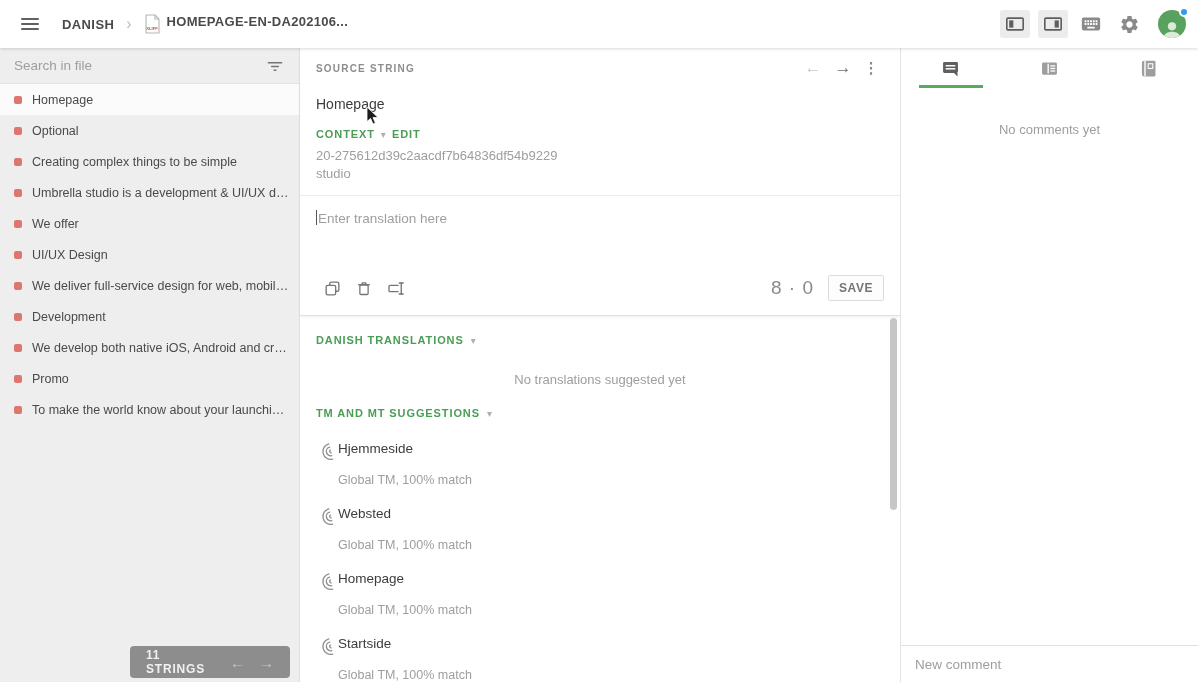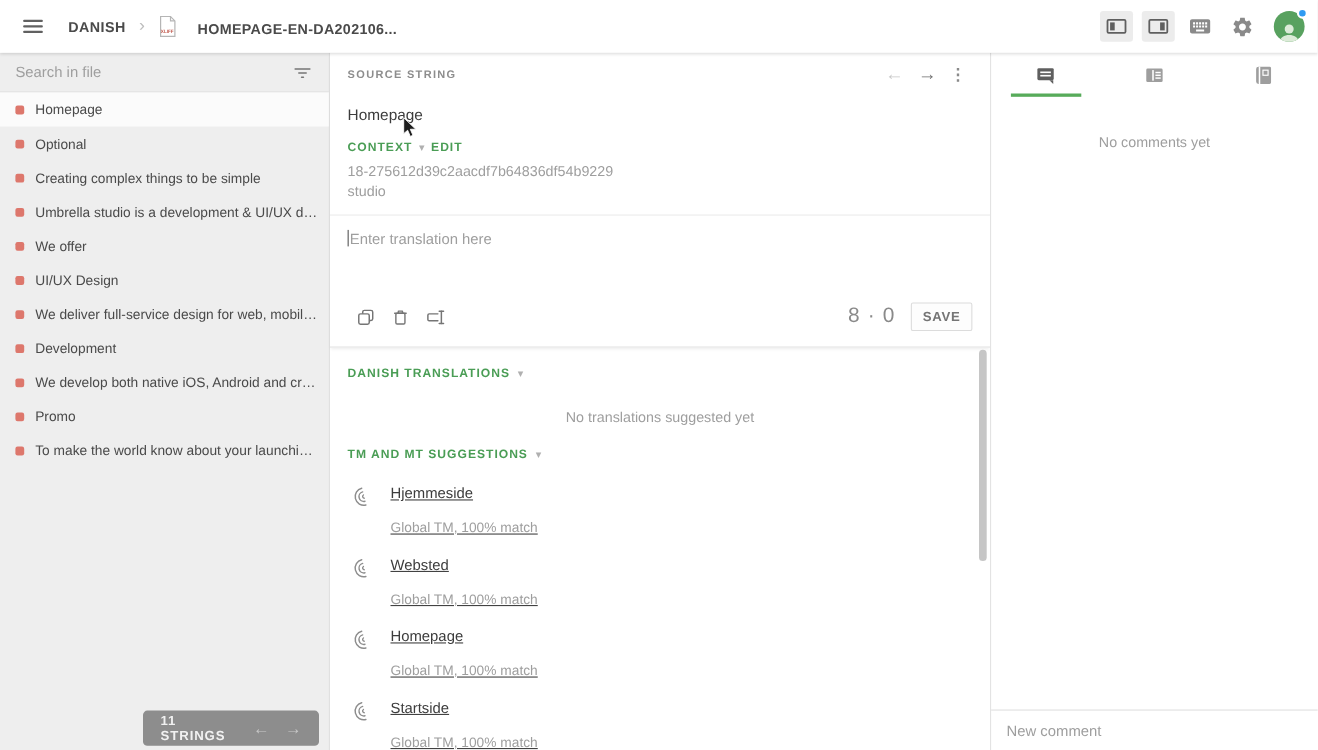--- a/index.html
+++ b/index.html
@@ -7,21 +7,21 @@
   body { font-family:"Liberation Sans", sans-serif; background:#fff; color:#424242; position:relative; }
 
   
   .topbar { height:48px; background:#fff; display:flex; align-items:center; padding:0 12px;
             box-shadow:0 1px 3px rgba(0,0,0,.15); position:relative; z-index:30; }
   .hamburger { width:36px; height:36px; display:flex; align-items:center; justify-content:center; cursor:pointer; }
   .hamburger .lines { width:18px; }
   .hamburger .lines div { height:2px; background:#616161; margin:3px 0; border-radius:1px; }
   .crumb-lang { font-size:13px; font-weight:bold; color:#4a4a4a; letter-spacing:.4px; margin-left:14px; }
   .crumb-sep { color:#bdbdbd; font-size:16px; margin:0 12px; }
-  .file-chip { display:flex; align-items:flex-end; gap:19px; }
+  .file-chip { display:flex; align-items:flex-start; gap:6px; }
   .file-name { font-size:13px; font-weight:bold; color:#4a4a4a; letter-spacing:.3px; }
   .topbar-right { margin-left:auto; display:flex; align-items:center; gap:8px; }
   .tb-btn { width:30px; height:28px; border-radius:3px; display:flex; align-items:center; justify-content:center; cursor:pointer; }
   .tb-btn.bg { background:#ececec; }
   .avatar-wrap { position:relative; width:28px; height:28px; margin-left:6px; cursor:pointer; }
   .avatar { width:28px; height:28px; border-radius:50%; background:#58a15f; overflow:hidden; position:relative; }
   .avatar svg { position:absolute; bottom:-2px; left:3px; }
   .avatar-badge { position:absolute; top:-3px; right:-3px; width:10px; height:10px; border-radius:50%;
                   background:#2f9bf2; border:2px solid #fff; }
 
@@ -67,21 +67,21 @@
   .editor-toolbar { display:flex; align-items:center; padding:6px 16px 14px; }
   .tool-ico { width:32px; height:24px; display:flex; align-items:center; justify-content:center; cursor:pointer; }
   .counter { margin-left:auto; font-size:19px; color:#8a8a8a; margin-right:14px; letter-spacing:1px; }
   .save-btn { min-width:56px; height:26px; background:#fdfdfd; border:1px solid #dcdcdc; border-radius:2px;
               font-size:12px; font-weight:bold; color:#757575; letter-spacing:.6px; cursor:pointer;
               font-family:"Liberation Sans", sans-serif; }
   .section-h { display:flex; align-items:center; gap:7px; padding:18px 16px 0; }
   .section-title { font-size:11px; font-weight:bold; letter-spacing:.9px; cursor:pointer; }
   .empty-line { text-align:center; font-size:13px; color:#9e9e9e; padding:26px 0 10px; }
   .sug-list { padding:22px 16px 0; }
-  .sug-row { display:flex; gap:17px; margin-bottom:19px; cursor:pointer;text-decoration:underline; }
+  .sug-row { display:flex; margin-bottom:19px; cursor:pointer; }
   .sug-ico { width:22px; padding-top:1px; flex:none; }
   .sug-text { font-size:13.5px; color:#3c3c3c; }
   .sug-meta { font-size:12.5px; color:#9e9e9e; margin-top:17px; }
   .m-scrollbar { position:absolute; right:3px; top:270px; width:7px; height:192px; border-radius:4px; background:#c6c6c6; }
 
   
   .rightpanel { flex:1; background:#fff; border-left:1px solid #e3e3e3; position:relative; }
   .tabs { display:flex; height:40px; }
   .tab { flex:1; display:flex; align-items:center; justify-content:center; position:relative; cursor:pointer; }
   .tab .underline { position:absolute; bottom:0; left:50%; transform:translateX(-50%); width:64px; height:3px; }
@@ -225,21 +225,21 @@
         <span class="nav-ico nav-back">←</span>
         <span class="nav-ico nav-fwd">→</span>
         <span class="kebab">⋮</span>
       </div>
       <div class="source-text">Homepage</div>
       <div class="context-row">
         <span class="ctx-label" style="color:#4a9d55">CONTEXT</span>
         <span class="ctx-tri">▾</span>
         <span class="ctx-edit" style="color:#4a9d55">EDIT</span>
       </div>
-      <div class="ctx-id">18-275612d39c2aacdf7b64836df54b9229</div>
+      <div class="ctx-id">20-275612d39c2aacdf7b64836df54b9229</div>
       <div class="ctx-key">studio</div>
       <div class="trans-area">
         <span class="caret"></span><span class="trans-ph">Enter translation here</span>
       </div>
       <div class="editor-toolbar">
         <div class="tool-ico">
           <svg width="19" height="19" viewBox="0 0 24 24">
             <g fill="none" stroke="#757575" stroke-width="1.7" stroke-linejoin="round">
               <rect x="4" y="8" width="12" height="12" rx="2"></rect>
               <path d="M8.5 8 V6 a2 2 0 0 1 2-2 h7.5 a2 2 0 0 1 2 2 v7.5 a2 2 0 0 1-2 2 H16"></path>

